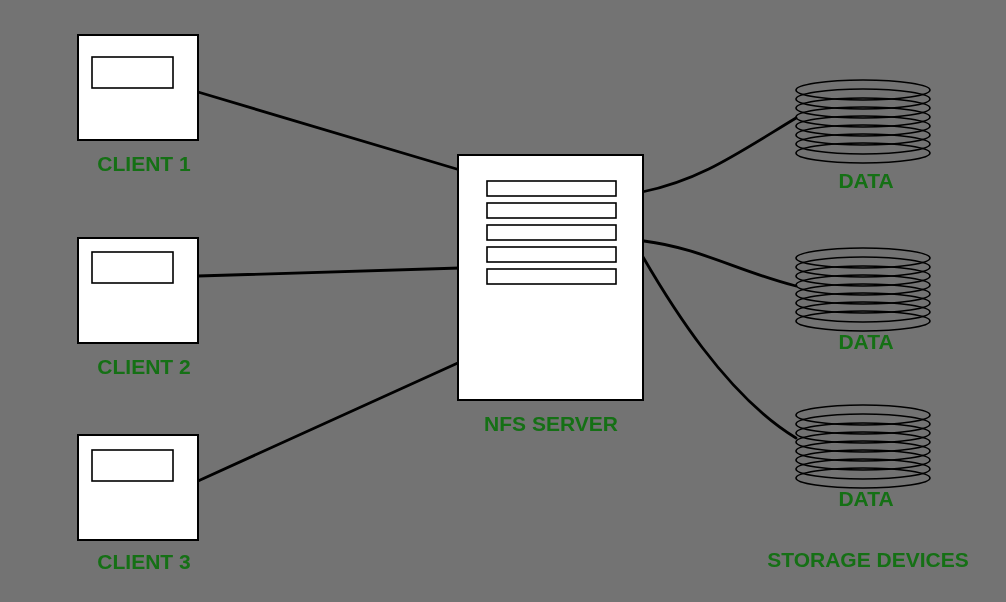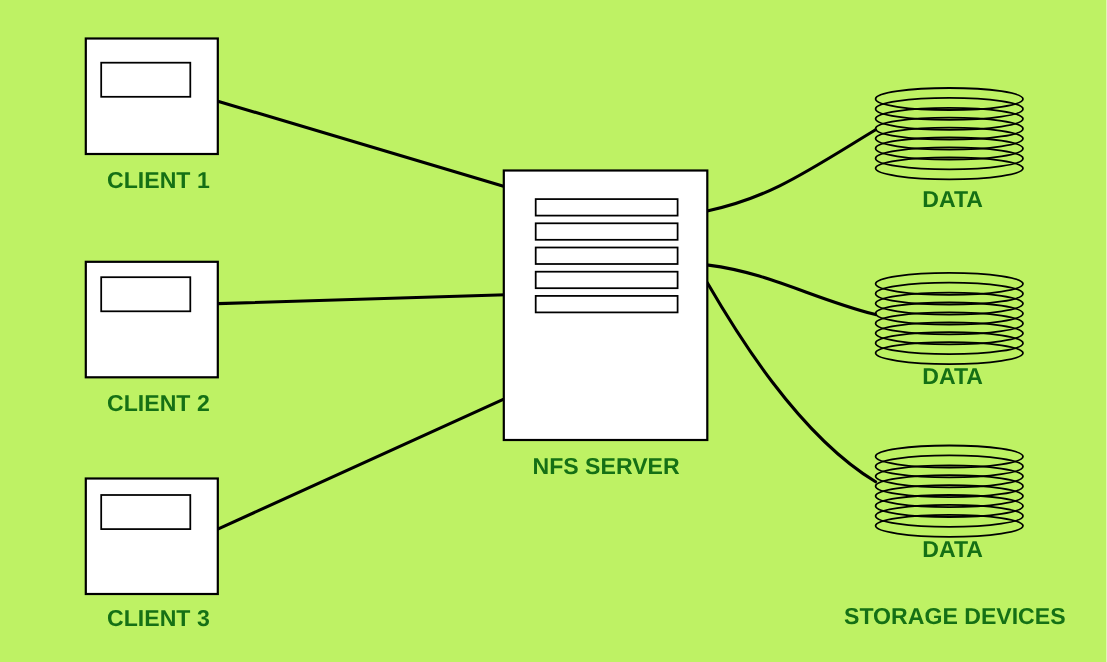--- a/index.html
+++ b/index.html
@@ -4,21 +4,21 @@
 <style>
   html, body {
     margin: 0;
     padding: 0;
     background: #ffffff;
   }
   .canvas {
     position: relative;
     width: 1006px;
     height: 602px;
-    background: #bef264;
+    background: #737373;
     overflow: hidden;
     font-family: "Liberation Sans", "DejaVu Sans", sans-serif;
   }
   svg {
     display: block;
   }
   .node-box {
     fill: #ffffff;
     stroke: #000000;
     stroke-width: 2;

